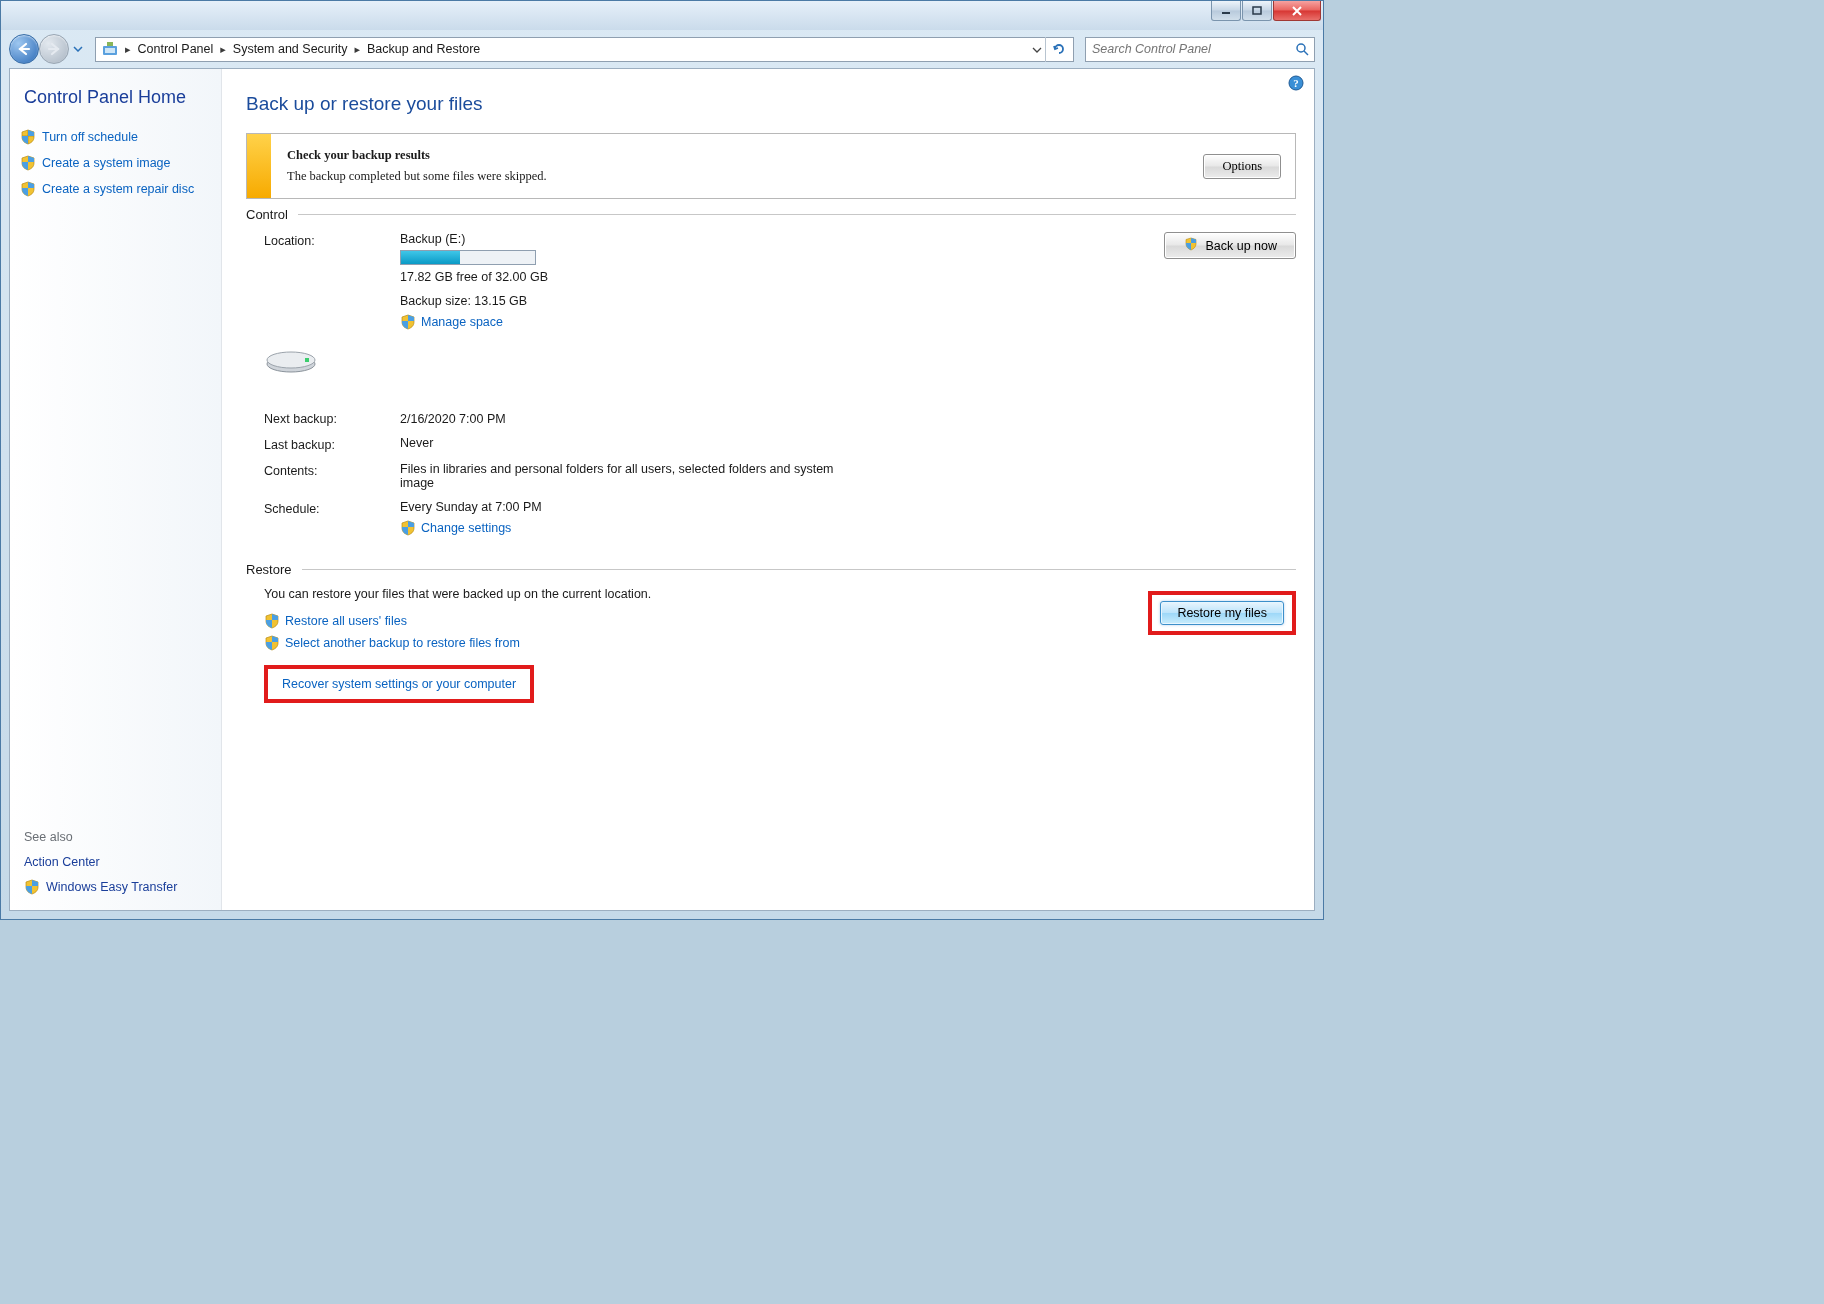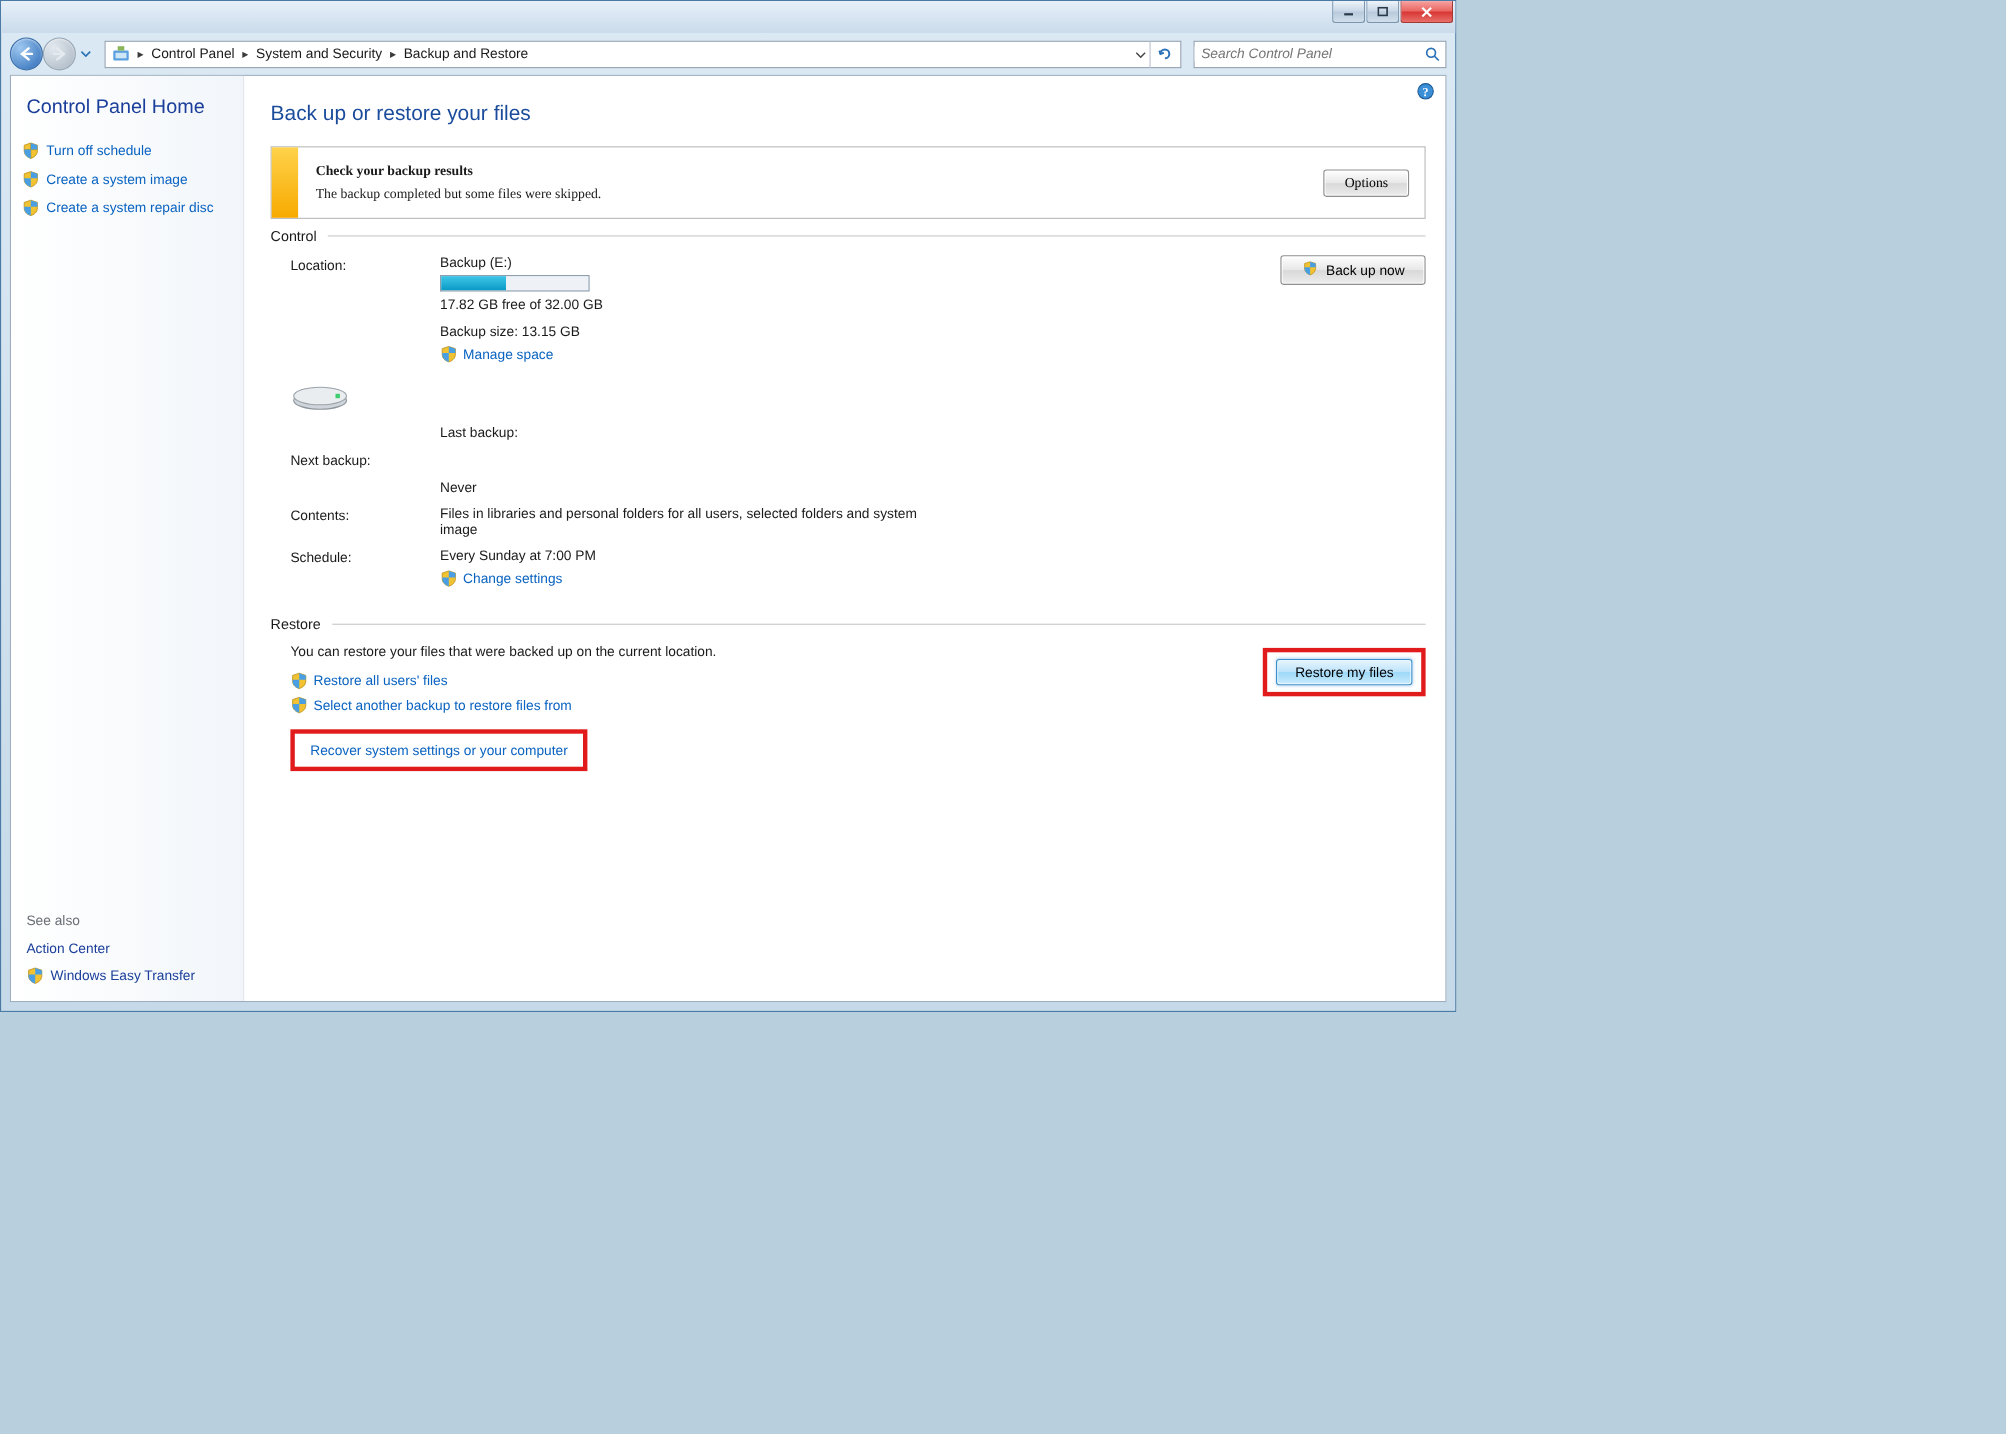--- a/index.html
+++ b/index.html
@@ -477,20 +477,21 @@
 
         <div class="disk-icon-wrap">
           <svg width="54" height="32">
               <ellipse cx="27" cy="22" rx="24" ry="8" fill="#cfd4da" stroke="#8c949c"></ellipse>
               <ellipse cx="27" cy="18" rx="24" ry="8" fill="#eaedf0" stroke="#9ba3ab"></ellipse>
               <rect x="41" y="16" width="4" height="4" fill="#3bcd6d"></rect>
             </svg>
         </div>
 
         <div class="label-cell" style="grid-column:1;padding-top:28px">Next backup:</div>
+        <div class="val-cell" style="grid-column:2/4;padding-top:28px">2/16/2020 7:00 PM</div>
 
         <div class="label-cell">Last backup:</div>
         <div class="val-cell" style="grid-column:2/4">Never</div>
 
         <div class="label-cell">Contents:</div>
         <div class="val-cell" style="grid-column:2/4;max-width:440px">Files in libraries and personal folders for all users, selected folders and system image</div>
 
         <div class="label-cell">Schedule:</div>
         <div class="val-cell" style="grid-column:2/4">
           <div>Every Sunday at 7:00 PM</div>

